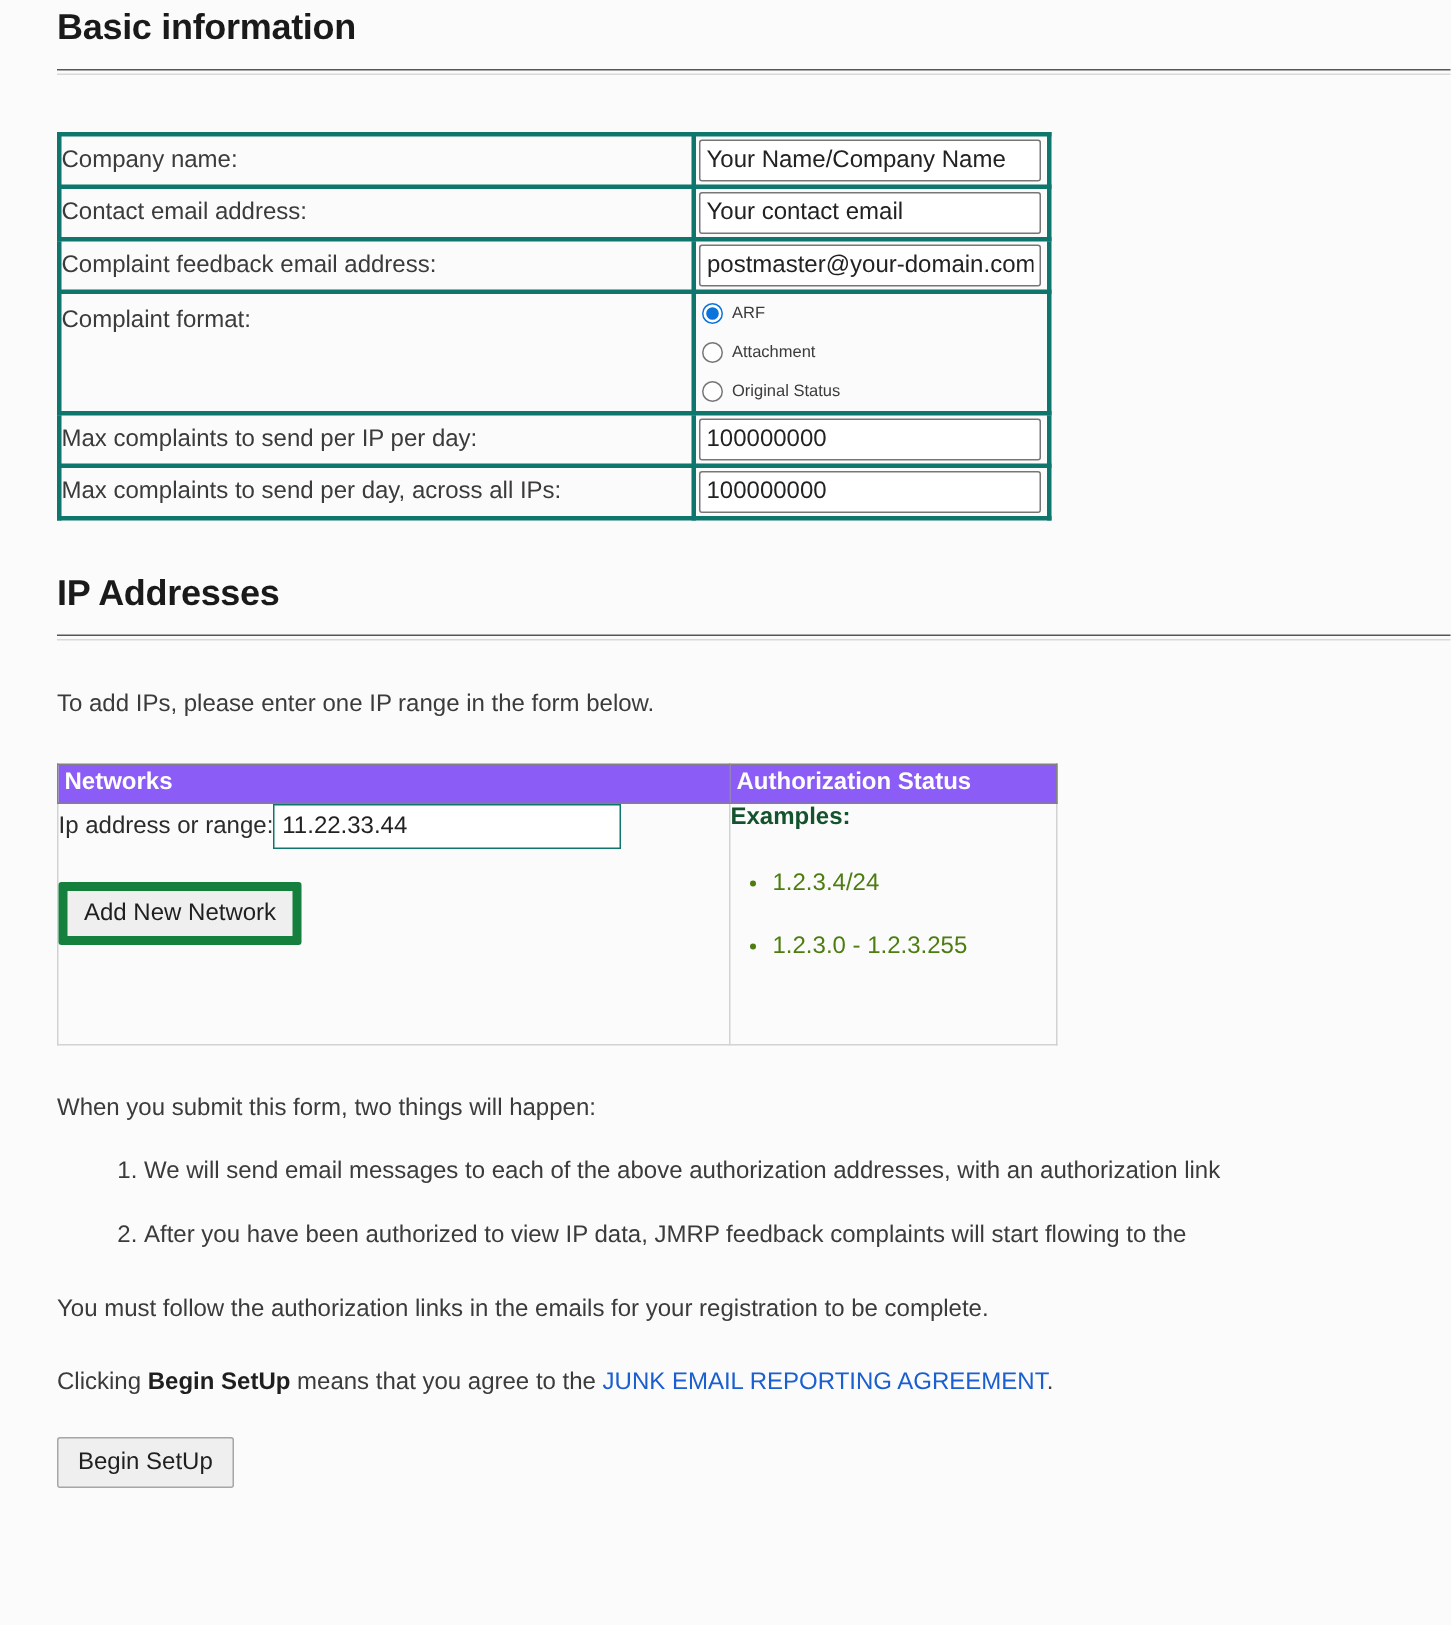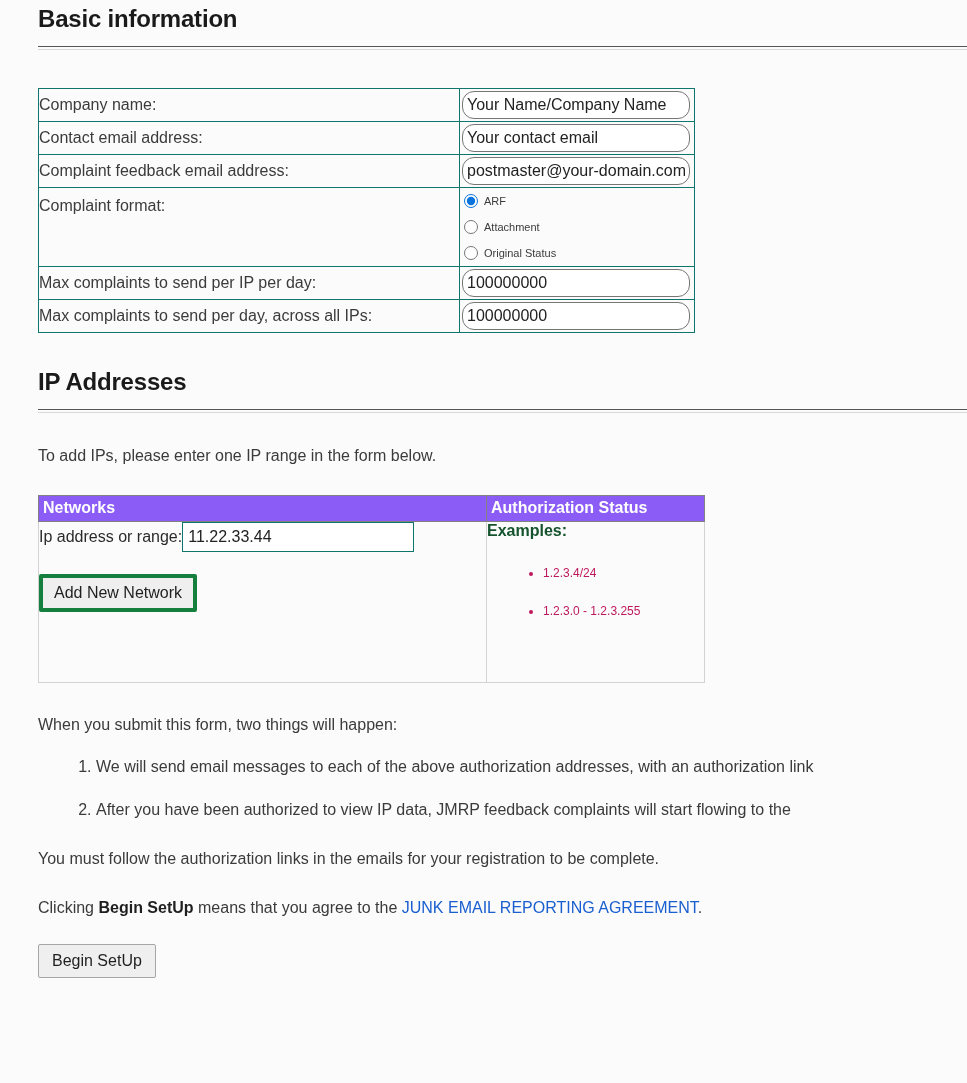--- a/index.html
+++ b/index.html
@@ -43,21 +43,21 @@
   }
 
   
   table.info {
     border-collapse: collapse;
     margin-top: 38px;
     width: 656px;
     table-layout: fixed;
   }
   table.info td {
-    border: 1px solid #0f766e;
+    border: 3px solid #0f766e;
     padding: 0;
     vertical-align: middle;
     font-size: 16px;
     color: #3b3b3b;
   }
   td.lbl {
     padding: 6px 6px 6px 4px;
     white-space: nowrap;
     width: 420px;
   }
@@ -69,21 +69,21 @@
     font-family: "Liberation Sans", sans-serif;
     font-size: 16px;
     color: #222;
     width: 228px;
     box-sizing: border-box;
     padding: 4px 4px;
     margin: 2px;
     border: 1px solid #767676;
     background: #ffffff;
     outline: none;
-    border-radius: 12px;
+    border-radius: 2px;
   }
   td.radios {
     padding: 4px 0 6px 2px;
   }
   .radio-row {
     display: flex;
     align-items: center;
     height: 26px;
   }
   .radio-row input[type=radio] {
@@ -148,42 +148,41 @@
     border: 1px solid #0f766e;
     background: #ffffff;
     outline: none;
     border-radius: 0;
   }
   button.btn {
     font-family: "Liberation Sans", sans-serif;
     font-size: 16px;
     color: #1f1f1f;
     background: #efefef;
-    border: 4px solid #15803d;
+    border: 6px solid #15803d;
     border-radius: 2px;
     padding: 6px 11px;
     margin-top: 22px;
     cursor: pointer;
   }
   .examples-title {
     font-weight: bold;
     font-size: 16px;
     color: #14532d;
     margin: 0;
   }
   ul.examples {
     margin: 26px 0 0 0;
     padding-left: 28px;
   }
   ul.examples li {
-    font-size: 12px;
-    color: #be185d;
+    font-size: 16px;
+    color: #4d7c0f;
     margin-bottom: 24px;
     white-space: nowrap;
-    margin-left: 28px;
   }
 
   
   p.copy {
     margin: 31px 0 0 0;
     font-size: 16px;
     color: #3b3b3b;
     white-space: nowrap;
   }
   ol.steps {

